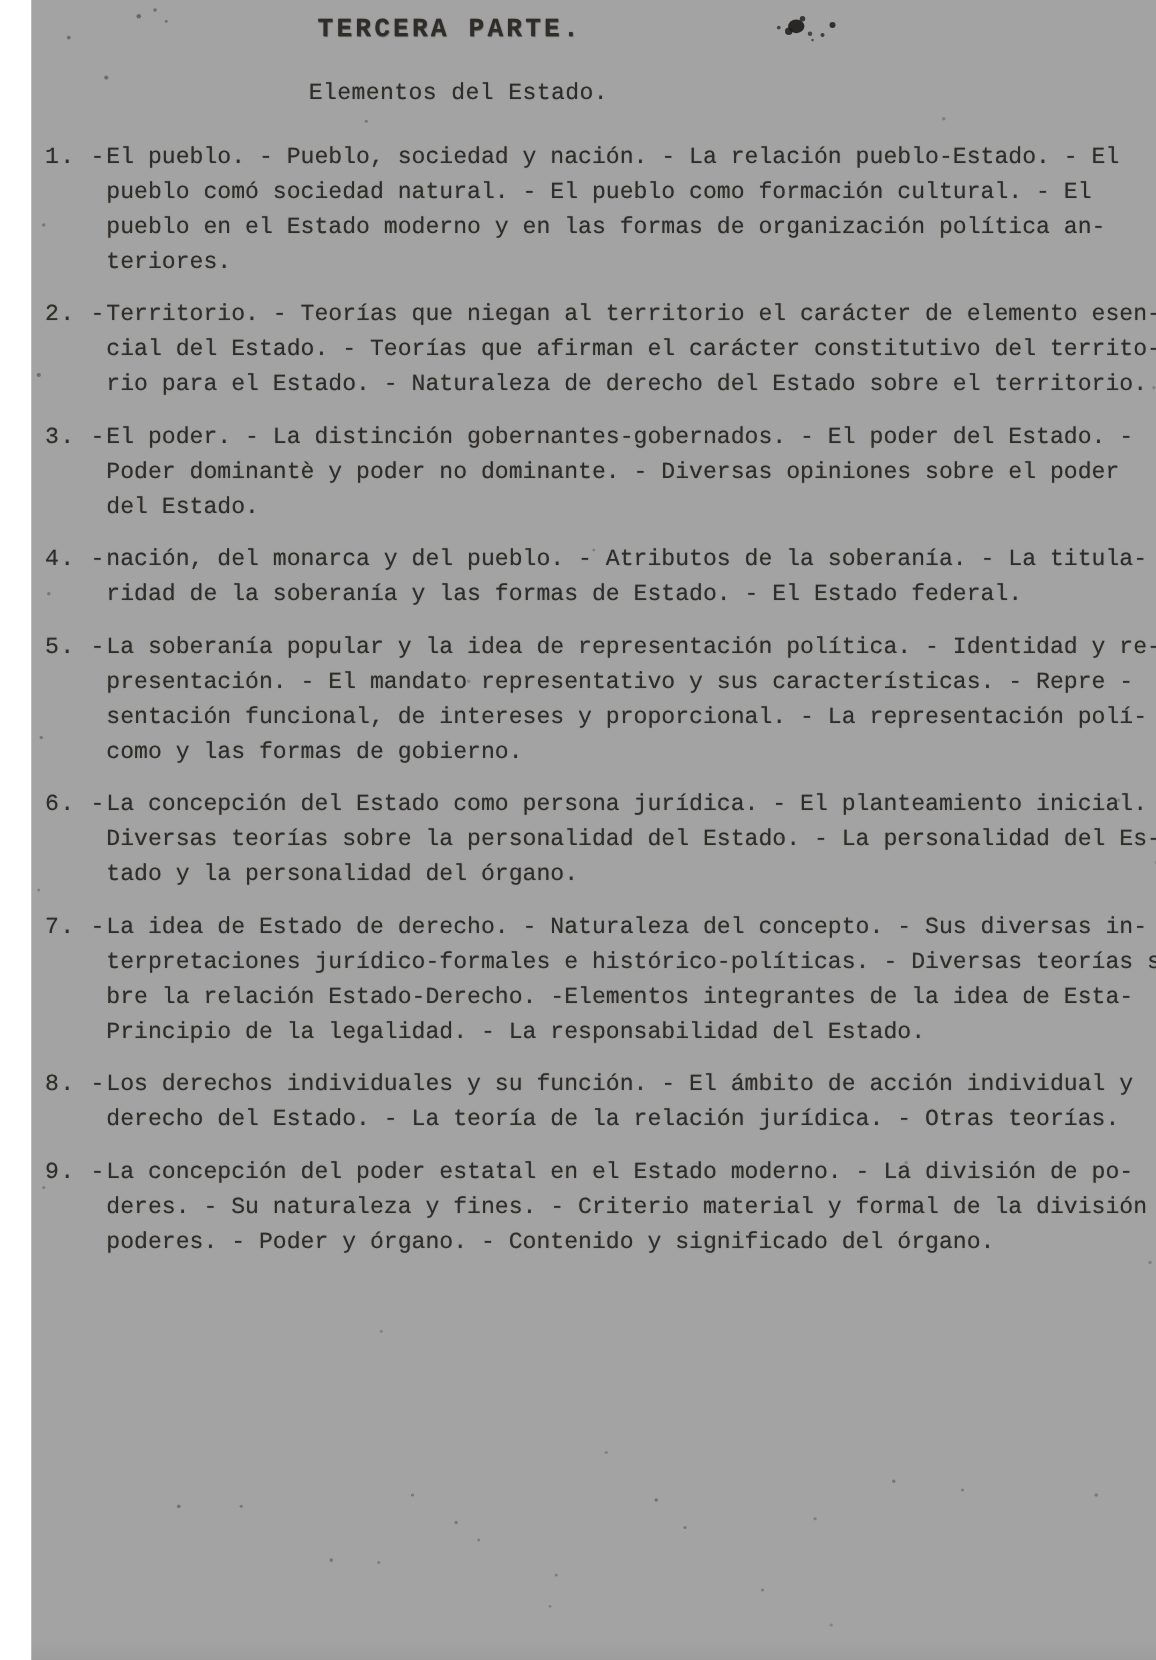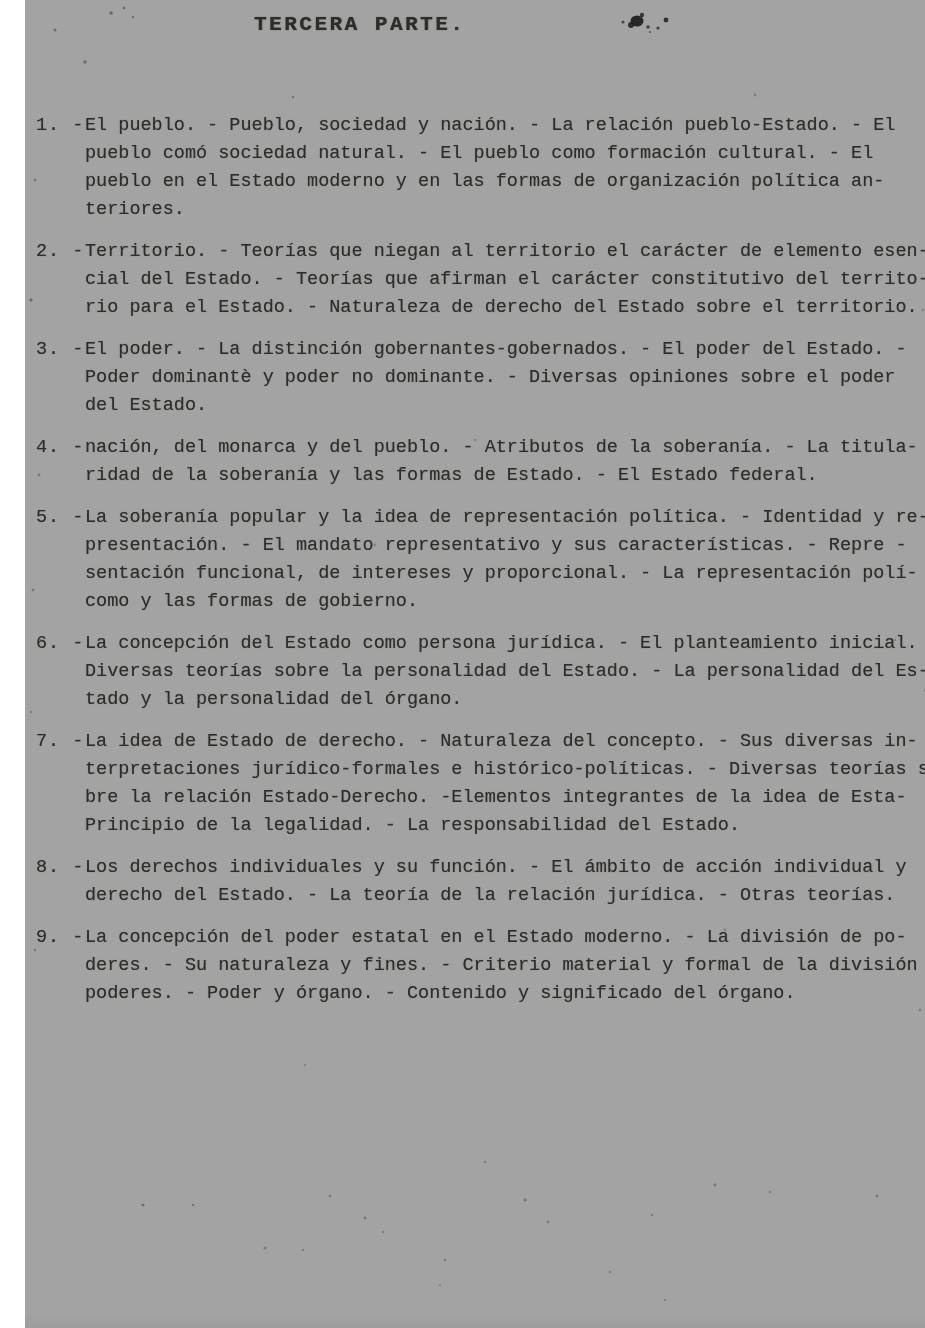--- a/index.html
+++ b/index.html
@@ -70,20 +70,21 @@
     inset: 0;
     pointer-events: none;
   }
 </style>
 </head>
 <body>
 
 <div class="page">
   <div class="content">
     <div class="title">TERCERA PARTE.</div>
+    <div class="subtitle">Elementos del Estado.</div>
     <div class="items">
   <div class="item">
     <span class="num">1. -</span>
     <div class="body">
             <div class="line">El pueblo. - Pueblo, sociedad y nación. - La relación pueblo-Estado. - El</div>
             <div class="line">pueblo comó sociedad natural. - El pueblo como formación cultural. - El</div>
             <div class="line">pueblo en el Estado moderno y en las formas de organización política an-</div>
             <div class="line">teriores.</div>
           </div>
   </div>

